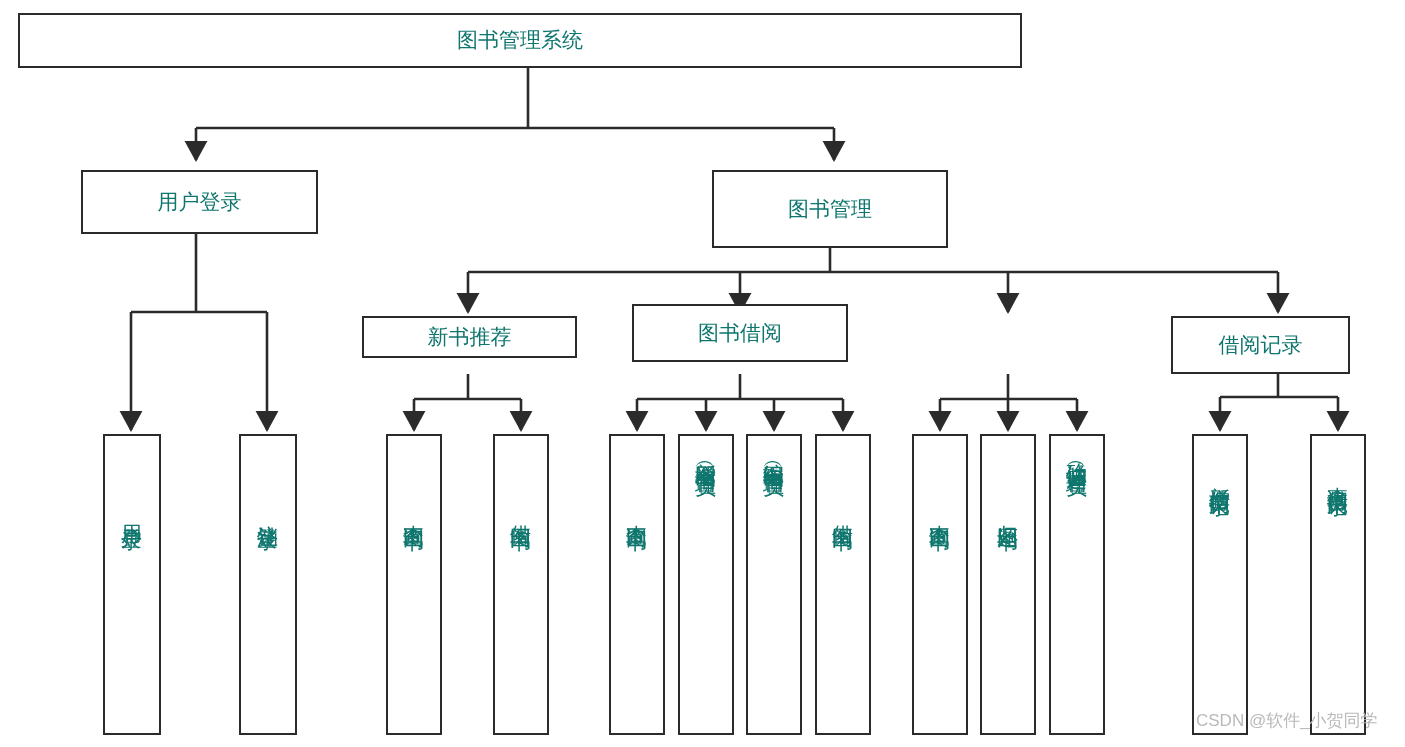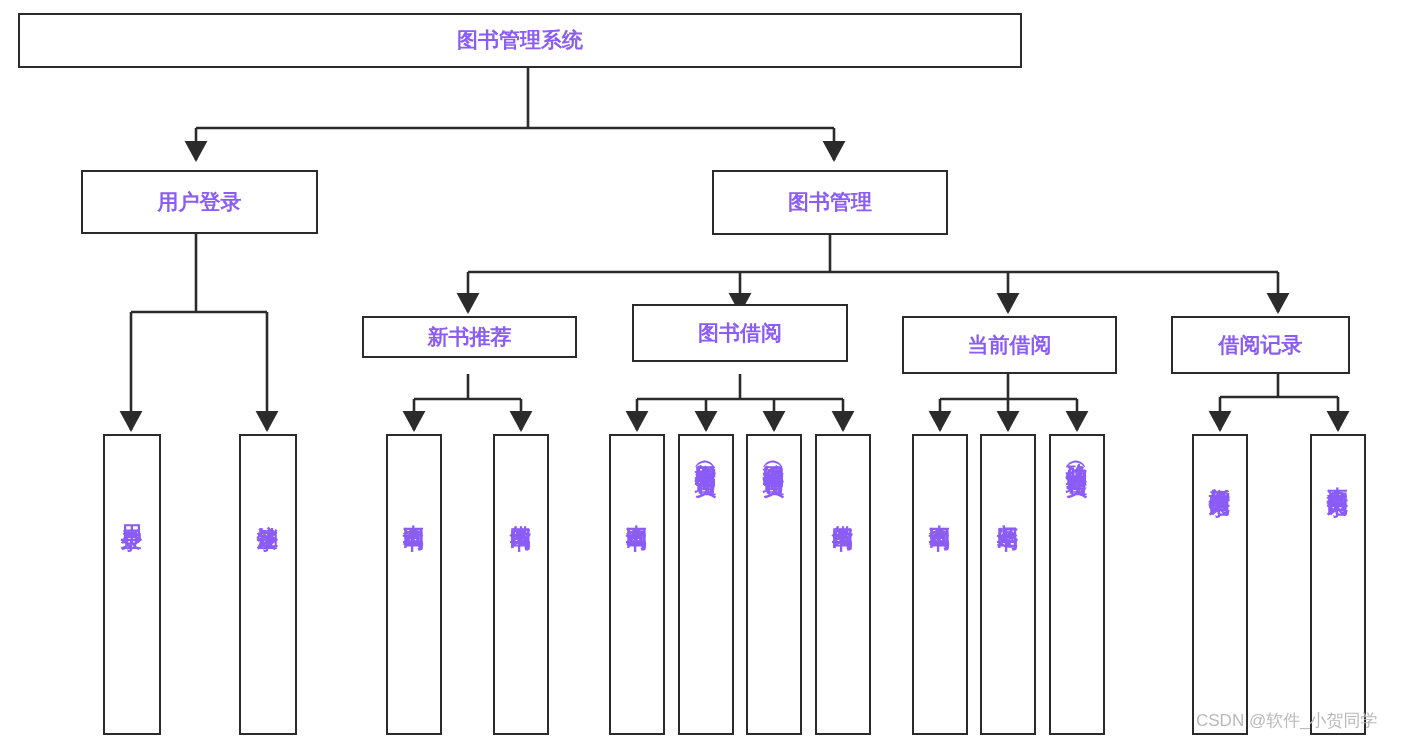--- a/index.html
+++ b/index.html
@@ -25,23 +25,22 @@
     height: 747px;
   }
   .node {
     position: absolute;
     box-sizing: border-box;
     background: #ffffff;
     border: 2px solid #2b2b2b;
     display: flex;
     align-items: center;
     justify-content: center;
-    color: #8b5cf6;
+    color: #0f766e;
     z-index: 2;
-    font-weight: bold;
   }
   .node-label {
     display: block;
     text-align: center;
     line-height: 1.25;
     white-space: nowrap;
   }
   .node.h .node-label {
     font-size: 21px;
   }
@@ -120,35 +119,32 @@
   </svg>
 
   <div class="node h" style="left:18px; top:13px; width:1004px; height:55px;">
     <span class="node-label">图书管理系统</span>
   </div>
 
   <div class="node h" style="left:81px; top:170px; width:237px; height:64px;">
     <span class="node-label">用户登录</span>
   </div>
 
-  <div class="node h" style="left:712px; top:170px; width:236px; height:65px;">
+  <div class="node h" style="left:712px; top:170px; width:236px; height:78px;">
     <span class="node-label">图书管理</span>
   </div>
 
   <div class="node h" style="left:362px; top:316px; width:215px; height:42px;">
     <span class="node-label">新书推荐</span>
   </div>
 
   <div class="node h" style="left:632px; top:304px; width:216px; height:58px;">
     <span class="node-label">图书借阅</span>
   </div>
 
-  <div class="node h" style="left:902px; top:316px; width:215px; height:58px;">
-    <span class="node-label">当前借阅</span>
-  </div>
 
   <div class="node h" style="left:1171px; top:316px; width:179px; height:58px;">
     <span class="node-label">借阅记录</span>
   </div>
 
   <div class="node v" style="left:103px; top:434px; width:58px; height:301px; padding-top:72px;">
     <span class="node-label">用户登录</span>
   </div>
 
   <div class="node v" style="left:239px; top:434px; width:58px; height:301px; padding-top:72px;">

